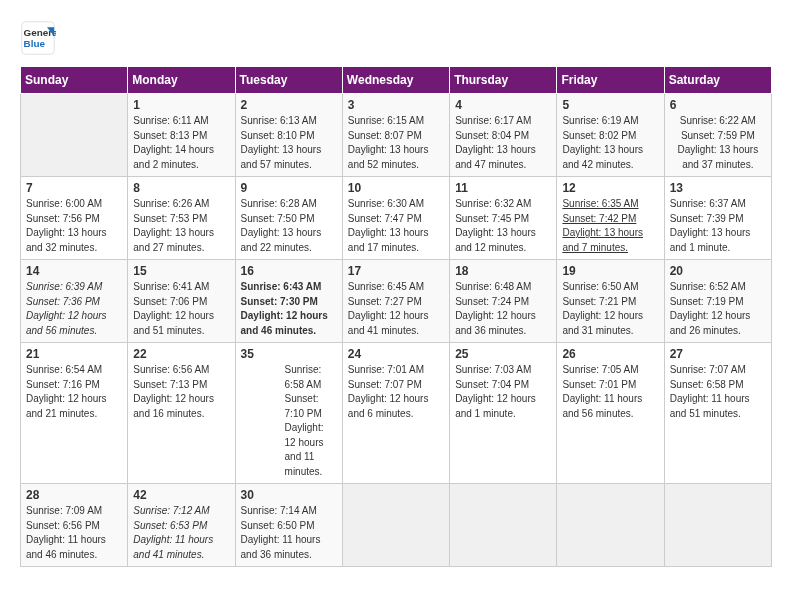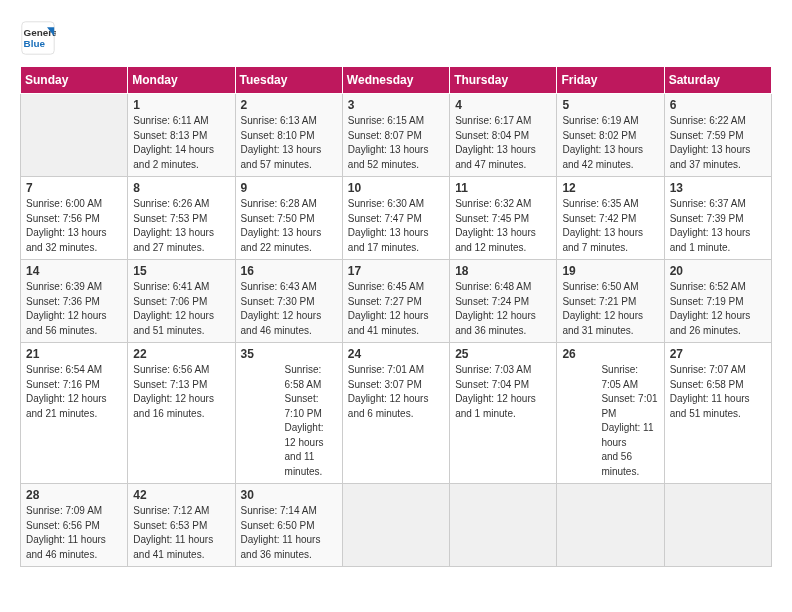--- a/index.html
+++ b/index.html
@@ -38,21 +38,21 @@
       font-size: 15px;
       color: #555;
       font-weight: normal;
     }
     .calendar {
       width: 100%;
       border-collapse: collapse;
       font-size: 11px;
     }
     .calendar thead tr th {
-      background: #be185d;
+      background: #701a75;
       color: #fff;
       padding: 6px 4px;
       text-align: left;
       font-size: 12px;
       font-weight: bold;
       border: 1px solid #fff;
     }
     .calendar tbody tr td {
       vertical-align: top;
       border: 1px solid #ccc;
@@ -146,21 +146,21 @@
         </td>
         <td>
           <span class="day-number">5</span>
           <div class="day-info" style="white-space: pre-line;">Sunrise: 6:19 AM
 Sunset: 8:02 PM
 Daylight: 13 hours
 and 42 minutes.</div>
         </td>
         <td>
           <span class="day-number">6</span>
-          <div class="day-info" style="white-space: pre-line;">Sunrise: 6:22 AM
+          <div class="day-info" style="white-space: pre-line; text-align: center;">Sunrise: 6:22 AM
 Sunset: 7:59 PM
 Daylight: 13 hours
 and 37 minutes.</div>
         </td>
       </tr>
       <tr>
         <td>
           <span class="day-number">7</span>
           <div class="day-info" style="white-space: pre-line;">Sunrise: 6:00 AM
 Sunset: 7:56 PM
@@ -190,51 +190,51 @@
         </td>
         <td>
           <span class="day-number">11</span>
           <div class="day-info" style="white-space: pre-line;">Sunrise: 6:32 AM
 Sunset: 7:45 PM
 Daylight: 13 hours
 and 12 minutes.</div>
         </td>
         <td>
           <span class="day-number">12</span>
-          <div class="day-info" style="white-space: pre-line;">Sunrise: 6:35 AM
+          <div class="day-info" style="white-space: pre-line; text-decoration: underline;">Sunrise: 6:35 AM
 Sunset: 7:42 PM
 Daylight: 13 hours
 and 7 minutes.</div>
         </td>
         <td>
           <span class="day-number">13</span>
           <div class="day-info" style="white-space: pre-line;">Sunrise: 6:37 AM
 Sunset: 7:39 PM
 Daylight: 13 hours
 and 1 minute.</div>
         </td>
       </tr>
       <tr>
         <td>
           <span class="day-number">14</span>
-          <div class="day-info" style="white-space: pre-line;">Sunrise: 6:39 AM
+          <div class="day-info" style="white-space: pre-line; font-style: italic;">Sunrise: 6:39 AM
 Sunset: 7:36 PM
 Daylight: 12 hours
 and 56 minutes.</div>
         </td>
         <td>
           <span class="day-number">15</span>
           <div class="day-info" style="white-space: pre-line;">Sunrise: 6:41 AM
 Sunset: 7:06 PM
 Daylight: 12 hours
 and 51 minutes.</div>
         </td>
         <td>
           <span class="day-number">16</span>
-          <div class="day-info" style="white-space: pre-line;">Sunrise: 6:43 AM
+          <div class="day-info" style="white-space: pre-line; font-weight: bold;">Sunrise: 6:43 AM
 Sunset: 7:30 PM
 Daylight: 12 hours
 and 46 minutes.</div>
         </td>
         <td>
           <span class="day-number">17</span>
           <div class="day-info" style="white-space: pre-line;">Sunrise: 6:45 AM
 Sunset: 7:27 PM
 Daylight: 12 hours
 and 41 minutes.</div>
@@ -279,34 +279,34 @@
         <td>
           <span class="day-number">35</span>
           <div class="day-info" style="white-space: pre-line; margin-left: 44px;">Sunrise: 6:58 AM
 Sunset: 7:10 PM
 Daylight: 12 hours
 and 11 minutes.</div>
         </td>
         <td>
           <span class="day-number">24</span>
           <div class="day-info" style="white-space: pre-line;">Sunrise: 7:01 AM
-Sunset: 3:07 PM
+Sunset: 7:07 PM
 Daylight: 12 hours
 and 6 minutes.</div>
         </td>
         <td>
           <span class="day-number">25</span>
           <div class="day-info" style="white-space: pre-line;">Sunrise: 7:03 AM
 Sunset: 7:04 PM
 Daylight: 12 hours
 and 1 minute.</div>
         </td>
         <td>
           <span class="day-number">26</span>
-          <div class="day-info" style="white-space: pre-line; margin-left: 39px;">Sunrise: 7:05 AM
+          <div class="day-info" style="white-space: pre-line;">Sunrise: 7:05 AM
 Sunset: 7:01 PM
 Daylight: 11 hours
 and 56 minutes.</div>
         </td>
         <td>
           <span class="day-number">27</span>
           <div class="day-info" style="white-space: pre-line;">Sunrise: 7:07 AM
 Sunset: 6:58 PM
 Daylight: 11 hours
 and 51 minutes.</div>
@@ -315,21 +315,21 @@
       <tr>
         <td>
           <span class="day-number">28</span>
           <div class="day-info" style="white-space: pre-line;">Sunrise: 7:09 AM
 Sunset: 6:56 PM
 Daylight: 11 hours
 and 46 minutes.</div>
         </td>
         <td>
           <span class="day-number">42</span>
-          <div class="day-info" style="white-space: pre-line;">Sunrise: 7:12 AM
+          <div class="day-info" style="white-space: pre-line; font-style: italic;">Sunrise: 7:12 AM
 Sunset: 6:53 PM
 Daylight: 11 hours
 and 41 minutes.</div>
         </td>
         <td>
           <span class="day-number">30</span>
           <div class="day-info" style="white-space: pre-line;">Sunrise: 7:14 AM
 Sunset: 6:50 PM
 Daylight: 11 hours
 and 36 minutes.</div>

